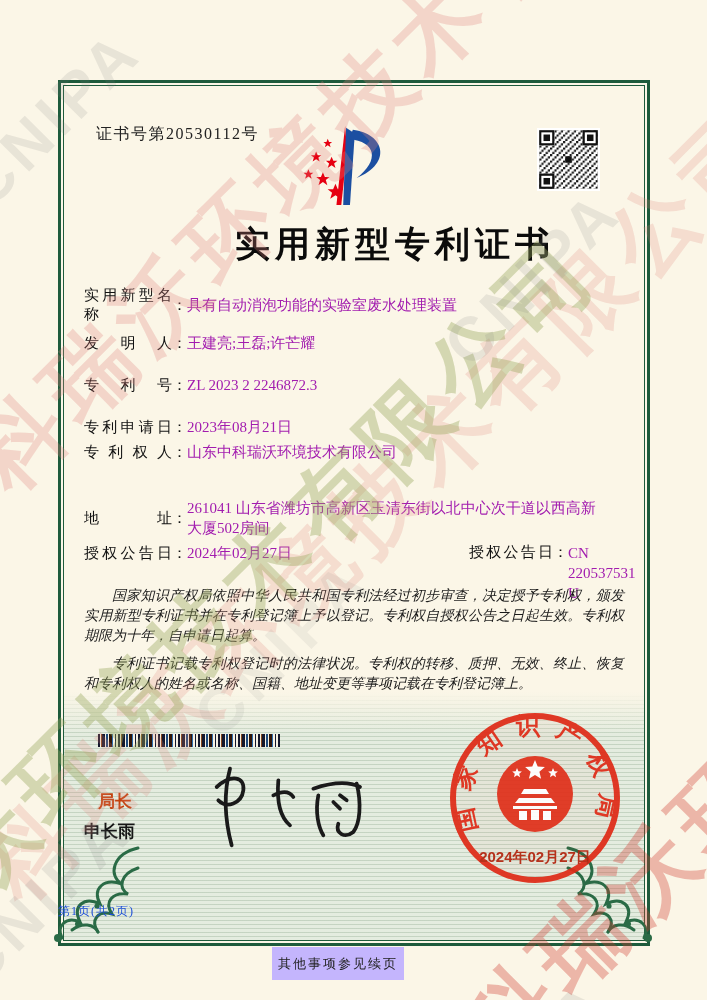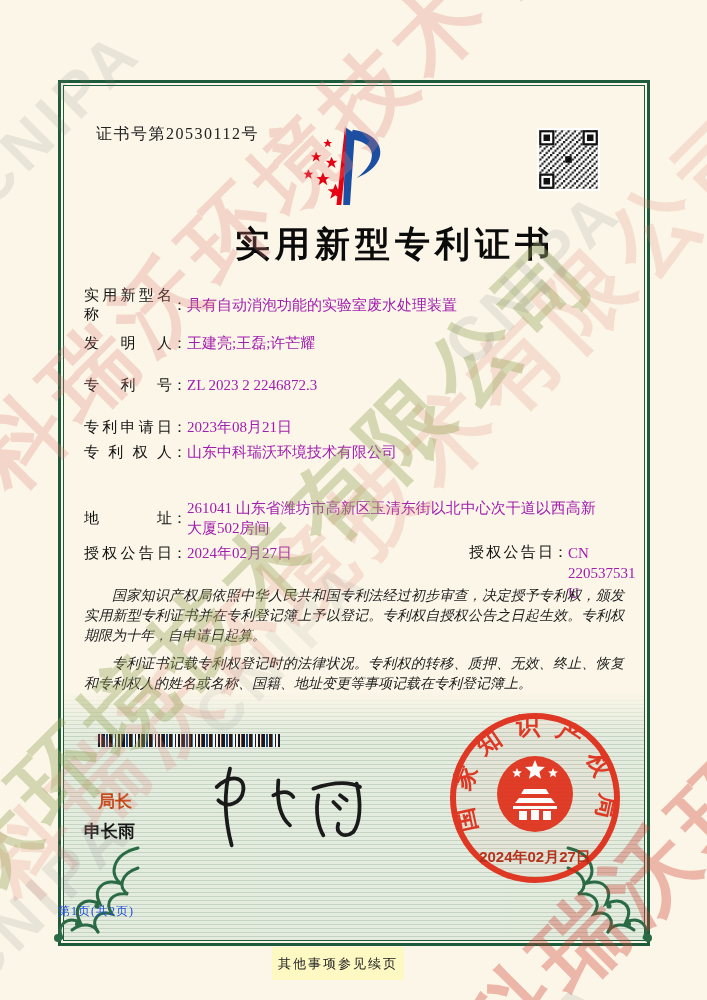--- a/index.html
+++ b/index.html
@@ -48,21 +48,21 @@
   .signer-title{position:absolute;left:98px;top:790px;font-family:"Liberation Sans","DejaVu Sans",sans-serif;
      font-size:17px;font-weight:600;color:#c2410c;z-index:3;}
   .signer-name{position:absolute;left:84px;top:820px;font-family:"Liberation Sans","DejaVu Sans",sans-serif;
      font-size:17px;font-weight:600;color:#151515;z-index:3;}
   .signature{position:absolute;left:205px;top:752px;width:170px;height:100px;z-index:3;}
   .seal{position:absolute;left:447px;top:710px;width:176px;height:176px;z-index:4;opacity:.93;}
 
   
   .page-no{position:absolute;left:58px;top:903px;width:586px;text-align:left;
      font-size:12px;letter-spacing:1px;color:#1d4ed8;z-index:3;}
-  .note-box{position:absolute;left:272px;top:947px;width:132px;height:33px;background:#fef9c3;
+  .note-box{position:absolute;left:272px;top:947px;width:132px;height:33px;background:#c4b5fd;
      z-index:3;text-align:center;line-height:33px;font-size:13px;letter-spacing:2px;color:#222;}
 
   
   .flourish{position:absolute;width:106px;height:106px;z-index:2;pointer-events:none;}
   .flourish.bl{left:42px;top:838px;}
   .flourish.br{left:558px;top:838px;transform:scaleX(-1);}
 
   
   .wm{position:absolute;white-space:nowrap;transform-origin:0 0;transform:rotate(-45deg);
       z-index:5;pointer-events:none;font-family:"Liberation Sans","DejaVu Sans",sans-serif;font-weight:bold;}

